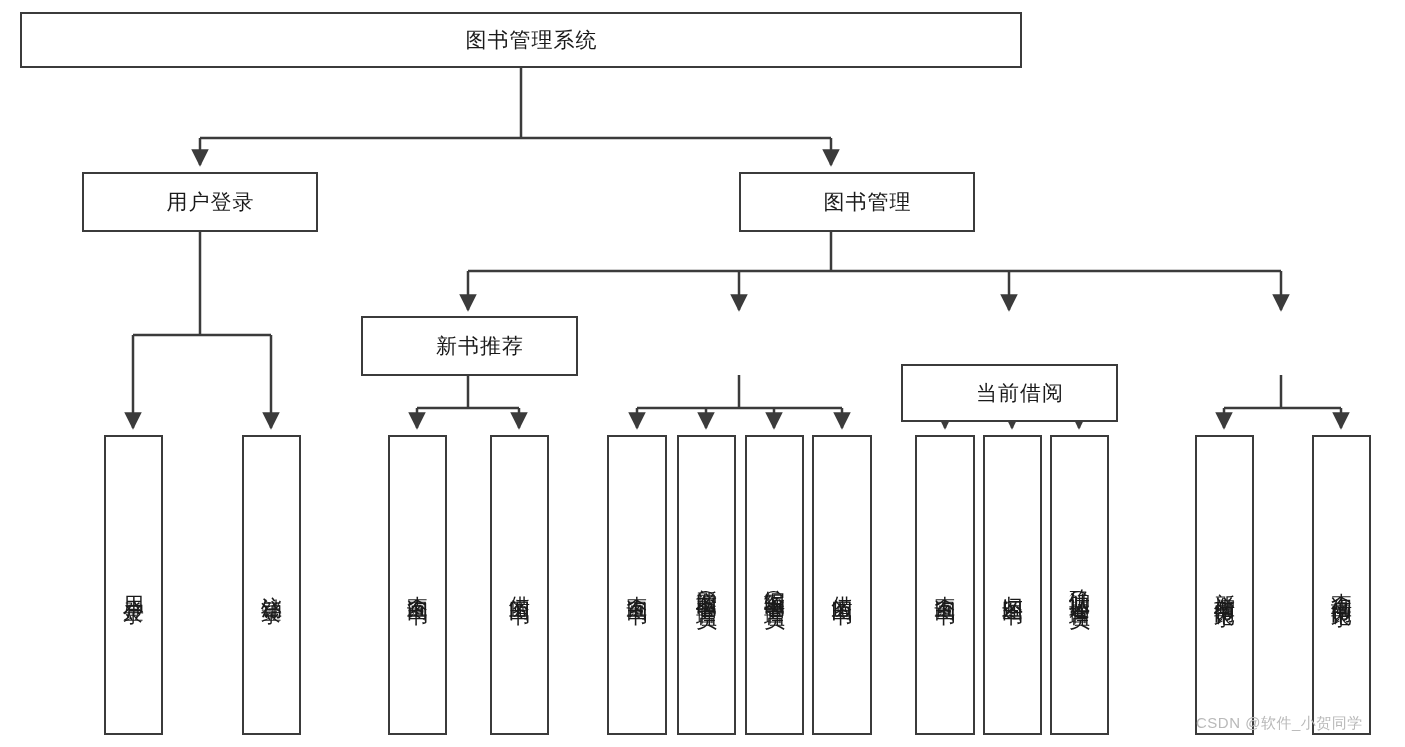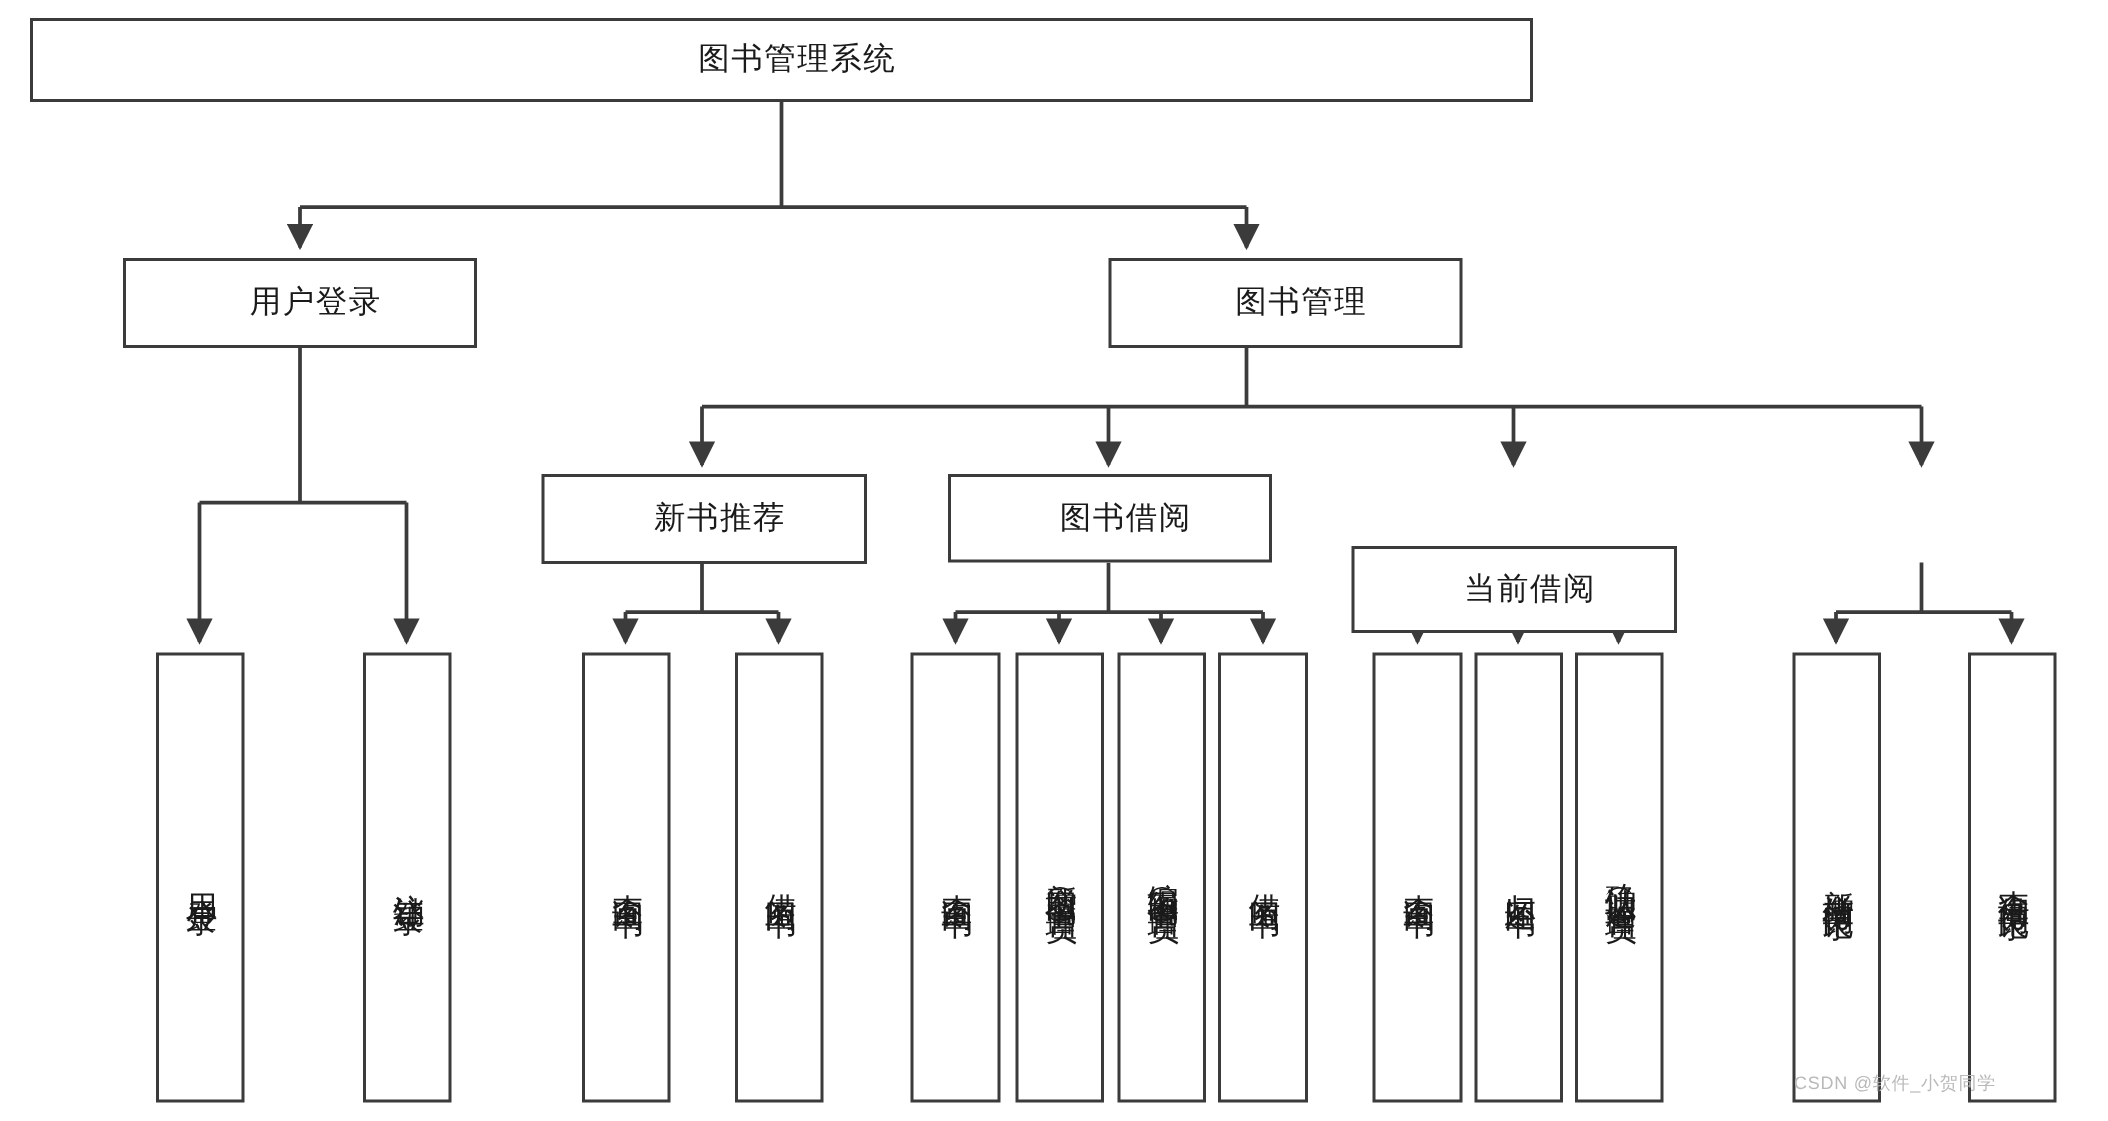--- a/index.html
+++ b/index.html
@@ -54,21 +54,21 @@
   .node.vertical .label {
     writing-mode: vertical-rl;
     text-orientation: upright;
     text-align: center;
     white-space: normal;
   }
   .watermark {
     position: absolute;
     left: 1196px;
     top: 714px;
-    font-size: 12px;
+    font-size: 15px;
     color: #b9b9b9;
     white-space: nowrap;
     z-index: 3;
     letter-spacing: 0.5px;
   }
 </style>
 </head>
 <body>
 
 <div id="canvas">
@@ -130,23 +130,20 @@
   <div class="node horizontal" style="left:82px; top:172px; width:236px; height:60px;">
     <span class="label">用户登录</span>
   </div>
   <div class="node horizontal" style="left:711px; top:172px; width:236px; height:60px;margin-left:28px;">
     <span class="label">图书管理</span>
   </div>
 
   <div class="node horizontal" style="left:361px; top:316px; width:217px; height:60px;">
     <span class="label">新书推荐</span>
   </div>
-  <div class="node horizontal" style="left:632px; top:316px; width:216px; height:59px;">
-    <span class="label">图书借阅</span>
-  </div>
   <div class="node horizontal" style="left:901px; top:316px; width:217px; height:58px;margin-top:48px;">
     <span class="label">当前借阅</span>
   </div>
 
   <div class="node vertical" style="left:104px; top:435px; width:59px; height:300px;">
     <span class="label">用户登录</span>
   </div>
   <div class="node vertical" style="left:242px; top:435px; width:59px; height:300px;">
     <span class="label">注销登录</span>
   </div>

